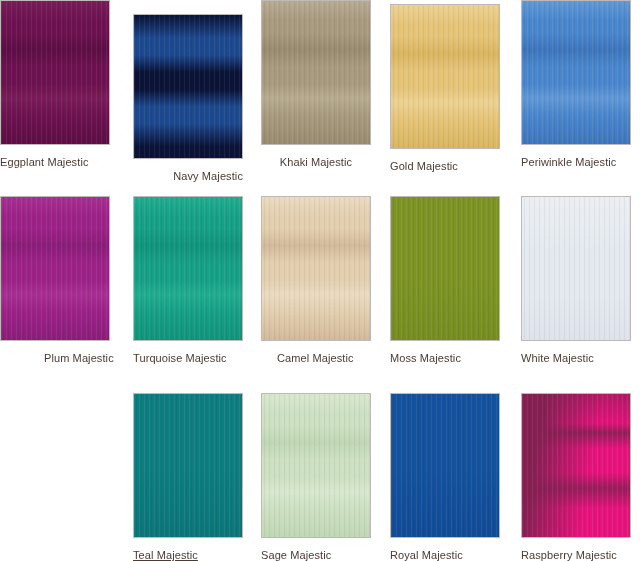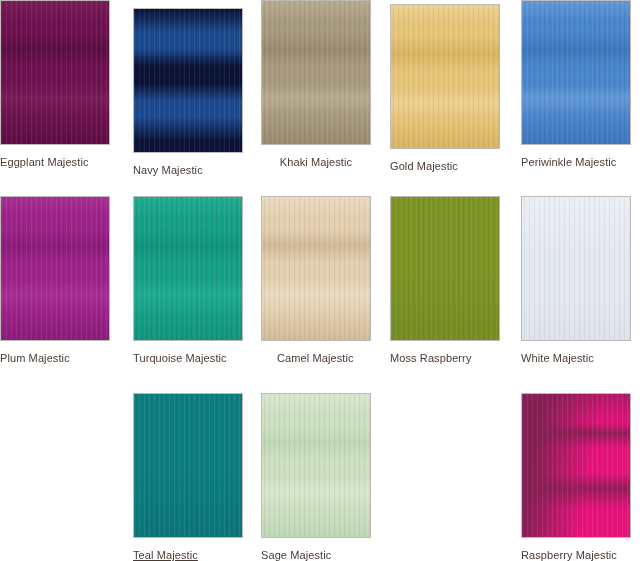--- a/index.html
+++ b/index.html
@@ -46,21 +46,21 @@
 
 <div id="swatch-grid">
     <div class="swatch-cell" style="left: 0px; top: 0px;">
       <div class="swatch-chip" style="width: 110px; height: 145px;">
         <div class="chip-base" style="background: rgb(109, 18, 80);"></div>
         <div class="chip-bands" style="opacity: 0.55; background-image: linear-gradient(rgb(131, 36, 95) 0%, rgba(0, 0, 0, 0) 14%, rgba(0, 0, 0, 0) 22%, rgb(80, 11, 59) 34%, rgba(0, 0, 0, 0) 46%, rgba(0, 0, 0, 0) 58%, rgb(131, 36, 95) 68%, rgba(0, 0, 0, 0) 80%, rgb(80, 11, 59) 100%);"></div>
         <div class="chip-threads"></div>
       </div>
       <div class="swatch-label" style="color: rgb(74, 59, 51);">Eggplant Majestic</div>
     </div>
-    <div class="swatch-cell" style="left: 133px; top: 8px;">
+    <div class="swatch-cell" style="left: 133px; top: 14px; text-align: right;">
       <div class="swatch-chip" style="width: 110px; height: 145px;">
         <div class="chip-base" style="background: rgb(20, 48, 110);"></div>
         <div class="chip-bands" style="opacity: 0.95; background-image: linear-gradient(rgb(10, 17, 51) 0%, rgb(29, 74, 143) 16%, rgb(29, 74, 143) 28%, rgb(10, 17, 51) 40%, rgb(10, 17, 51) 52%, rgb(29, 74, 143) 64%, rgb(29, 74, 143) 76%, rgb(10, 17, 51) 92%, rgb(10, 17, 51) 100%);"></div>
         <div class="chip-threads"></div>
       </div>
       <div class="swatch-label" style="color: rgb(74, 59, 51);">Navy Majestic</div>
     </div>
     <div class="swatch-cell" style="left: 261px; top: 0px;">
       <div class="swatch-chip" style="width: 110px; height: 145px;">
         <div class="chip-base" style="background: rgb(168, 154, 126);"></div>
@@ -84,21 +84,21 @@
         <div class="chip-threads"></div>
       </div>
       <div class="swatch-label" style="color: rgb(74, 59, 51);">Periwinkle Majestic</div>
     </div>
     <div class="swatch-cell" style="left: 0px; top: 196px;">
       <div class="swatch-chip" style="width: 110px; height: 145px;">
         <div class="chip-base" style="background: rgb(156, 34, 136);"></div>
         <div class="chip-bands" style="opacity: 0.55; background-image: linear-gradient(rgb(177, 58, 156) 0%, rgba(0, 0, 0, 0) 14%, rgba(0, 0, 0, 0) 22%, rgb(125, 26, 109) 34%, rgba(0, 0, 0, 0) 46%, rgba(0, 0, 0, 0) 58%, rgb(177, 58, 156) 68%, rgba(0, 0, 0, 0) 80%, rgb(125, 26, 109) 100%);"></div>
         <div class="chip-threads"></div>
       </div>
-      <div class="swatch-label" style="color: rgb(74, 59, 51);">Plum Majestic</div>
+      <div class="swatch-label" style="color: rgb(74, 59, 51); padding-left: 44px;">Plum Majestic</div>
     </div>
     <div class="swatch-cell" style="left: 133px; top: 196px;">
       <div class="swatch-chip" style="width: 110px; height: 145px;">
         <div class="chip-base" style="background: rgb(22, 160, 133);"></div>
         <div class="chip-bands" style="opacity: 0.55; background-image: linear-gradient(rgb(43, 183, 154) 0%, rgba(0, 0, 0, 0) 14%, rgba(0, 0, 0, 0) 22%, rgb(14, 138, 115) 34%, rgba(0, 0, 0, 0) 46%, rgba(0, 0, 0, 0) 58%, rgb(43, 183, 154) 68%, rgba(0, 0, 0, 0) 80%, rgb(14, 138, 115) 100%);"></div>
         <div class="chip-threads"></div>
       </div>
       <div class="swatch-label" style="color: rgb(74, 59, 51);">Turquoise Majestic</div>
     </div>
     <div class="swatch-cell" style="left: 261px; top: 196px;">
@@ -108,21 +108,21 @@
         <div class="chip-threads"></div>
       </div>
       <div class="swatch-label" style="color: rgb(74, 59, 51); margin-left: 16px;">Camel Majestic</div>
     </div>
     <div class="swatch-cell" style="left: 390px; top: 196px;">
       <div class="swatch-chip" style="width: 110px; height: 145px;">
         <div class="chip-base" style="background: rgb(125, 148, 37);"></div>
         <div class="chip-bands" style="opacity: 0.35; background-image: linear-gradient(rgba(0, 0, 0, 0) 0%, rgba(0, 0, 0, 0) 55%, rgb(104, 128, 27) 100%);"></div>
         <div class="chip-threads"></div>
       </div>
-      <div class="swatch-label" style="color: rgb(74, 59, 51);">Moss Raspberry</div>
+      <div class="swatch-label" style="color: rgb(74, 59, 51);">Moss Majestic</div>
     </div>
     <div class="swatch-cell" style="left: 521px; top: 196px;">
       <div class="swatch-chip" style="width: 110px; height: 145px;">
         <div class="chip-base" style="background: rgb(228, 233, 239);"></div>
         <div class="chip-bands" style="opacity: 0.45; background-image: linear-gradient(rgb(243, 246, 249) 0%, rgba(0, 0, 0, 0) 40%, rgba(0, 0, 0, 0) 70%, rgb(213, 220, 228) 100%);"></div>
         <div class="chip-threads"></div>
       </div>
       <div class="swatch-label" style="color: rgb(74, 59, 51);">White Majestic</div>
     </div>
     <div class="swatch-cell" style="left: 133px; top: 393px;">
@@ -134,20 +134,28 @@
       <div class="swatch-label" style="color: rgb(74, 59, 51); text-decoration: underline;">Teal Majestic</div>
     </div>
     <div class="swatch-cell" style="left: 261px; top: 393px;">
       <div class="swatch-chip" style="width: 110px; height: 145px;">
         <div class="chip-base" style="background: rgb(205, 224, 194);"></div>
         <div class="chip-bands" style="opacity: 0.55; background-image: linear-gradient(rgb(224, 237, 216) 0%, rgba(0, 0, 0, 0) 14%, rgba(0, 0, 0, 0) 22%, rgb(180, 207, 170) 34%, rgba(0, 0, 0, 0) 46%, rgba(0, 0, 0, 0) 58%, rgb(224, 237, 216) 68%, rgba(0, 0, 0, 0) 80%, rgb(180, 207, 170) 100%);"></div>
         <div class="chip-threads"></div>
       </div>
       <div class="swatch-label" style="color: rgb(74, 59, 51);">Sage Majestic</div>
     </div>
+    <div class="swatch-cell" style="left: 390px; top: 393px;">
+      <div class="swatch-chip" style="width: 110px; height: 145px;">
+        <div class="chip-base" style="background: rgb(20, 82, 158);"></div>
+        <div class="chip-bands" style="opacity: 0.35; background-image: linear-gradient(rgba(0, 0, 0, 0) 0%, rgba(0, 0, 0, 0) 55%, rgb(14, 64, 137) 100%);"></div>
+        <div class="chip-threads"></div>
+      </div>
+      <div class="swatch-label" style="color: rgb(74, 59, 51);">Royal Majestic</div>
+    </div>
     <div class="swatch-cell" style="left: 521px; top: 393px;">
       <div class="swatch-chip" style="width: 110px; height: 145px;">
         <div class="chip-base" style="background: rgb(230, 19, 124);"></div>
         <div class="chip-bands" style="opacity: 0; background-image: linear-gradient(rgba(0, 0, 0, 0) 0%, rgba(0, 0, 0, 0) 100%);"></div>
         <div class="chip-wedges" style="background-image: linear-gradient(100deg, rgb(125, 34, 80) 0%, rgb(125, 34, 80) 18%, rgba(125, 34, 80, 0) 62%), linear-gradient(rgba(0, 0, 0, 0) 0%, rgba(0, 0, 0, 0) 20%, rgba(125, 34, 80, 0.85) 27%, rgba(125, 34, 80, 0) 38%, rgba(0, 0, 0, 0) 55%, rgba(125, 34, 80, 0.8) 66%, rgba(125, 34, 80, 0) 80%, rgba(0, 0, 0, 0) 100%), linear-gradient(185deg, rgba(125, 34, 80, 0.55) 0%, rgba(125, 34, 80, 0) 22%); background-size: 100% 100%, 100% 100%, 100% 100%; opacity: 0.92;"></div>
         <div class="chip-threads"></div>
       </div>
       <div class="swatch-label" style="color: rgb(74, 59, 51);">Raspberry Majestic</div>
     </div>
   </div>

